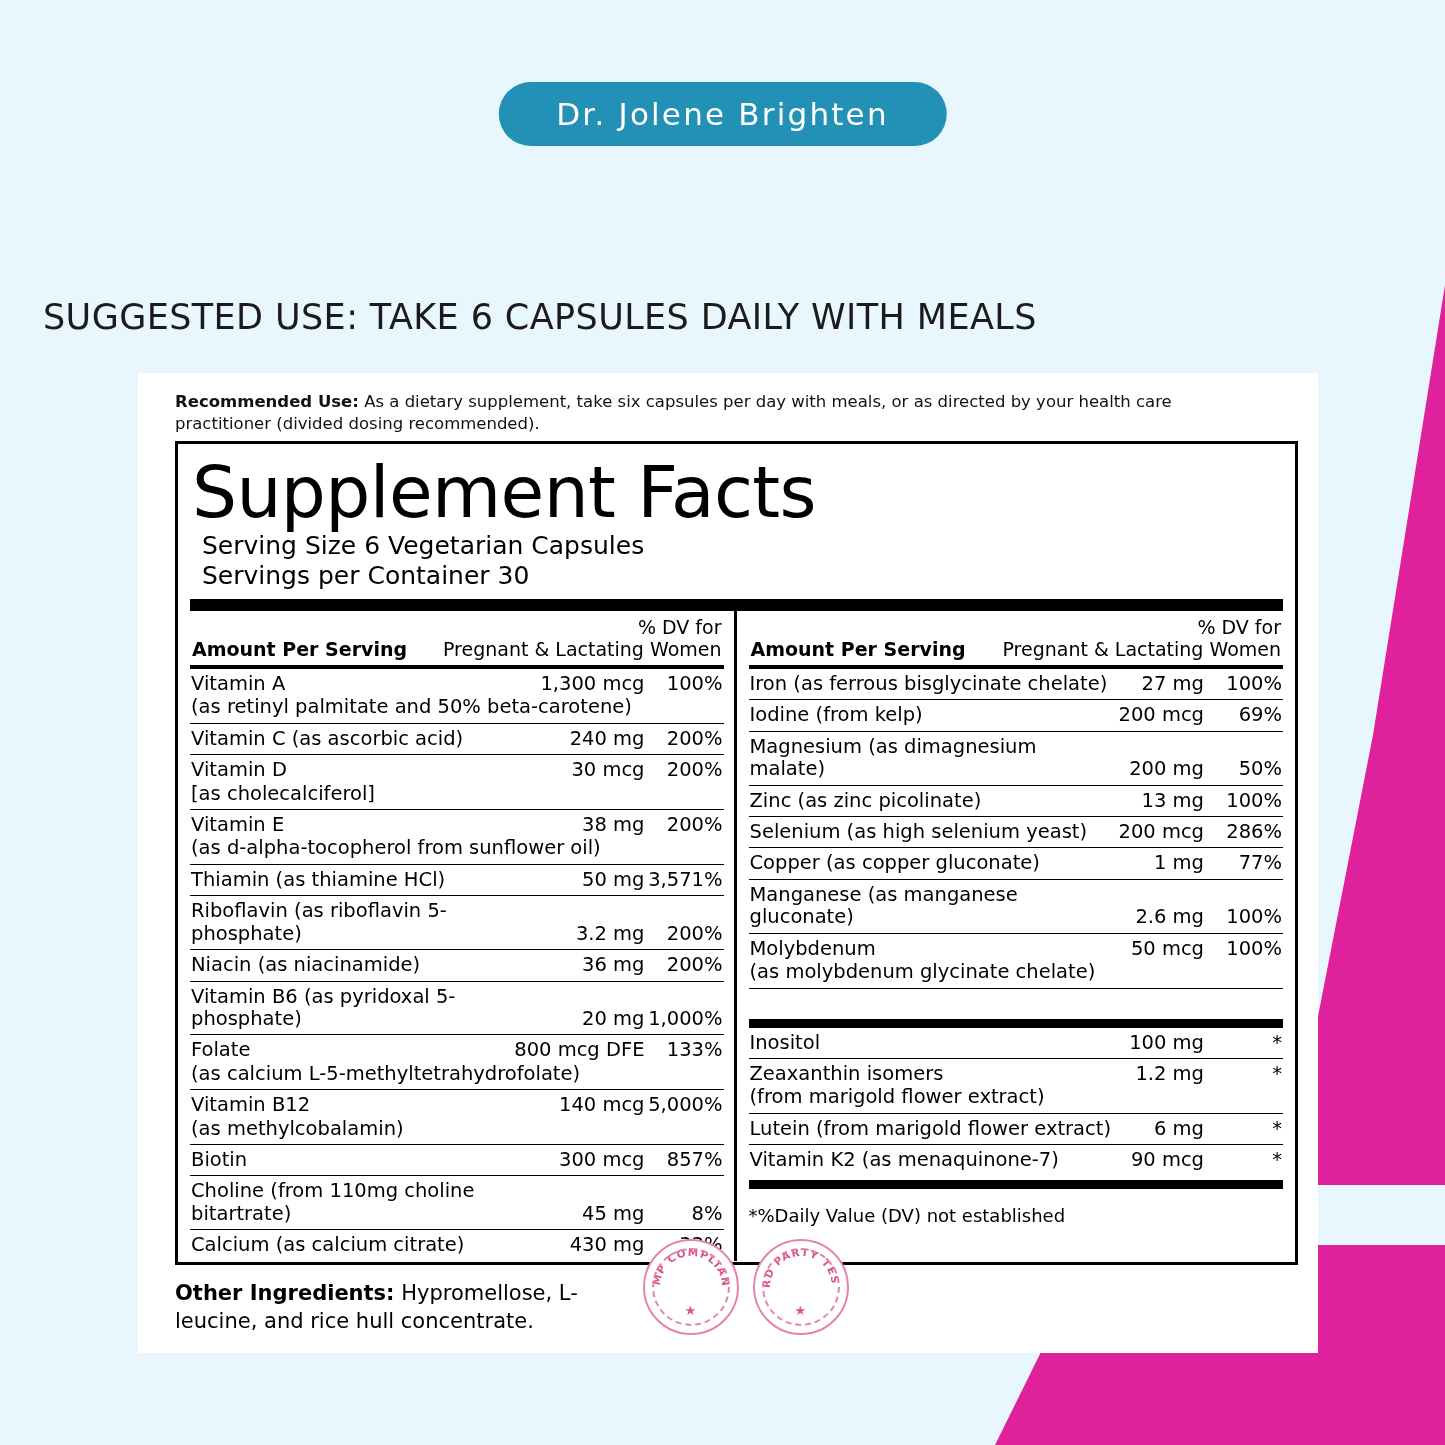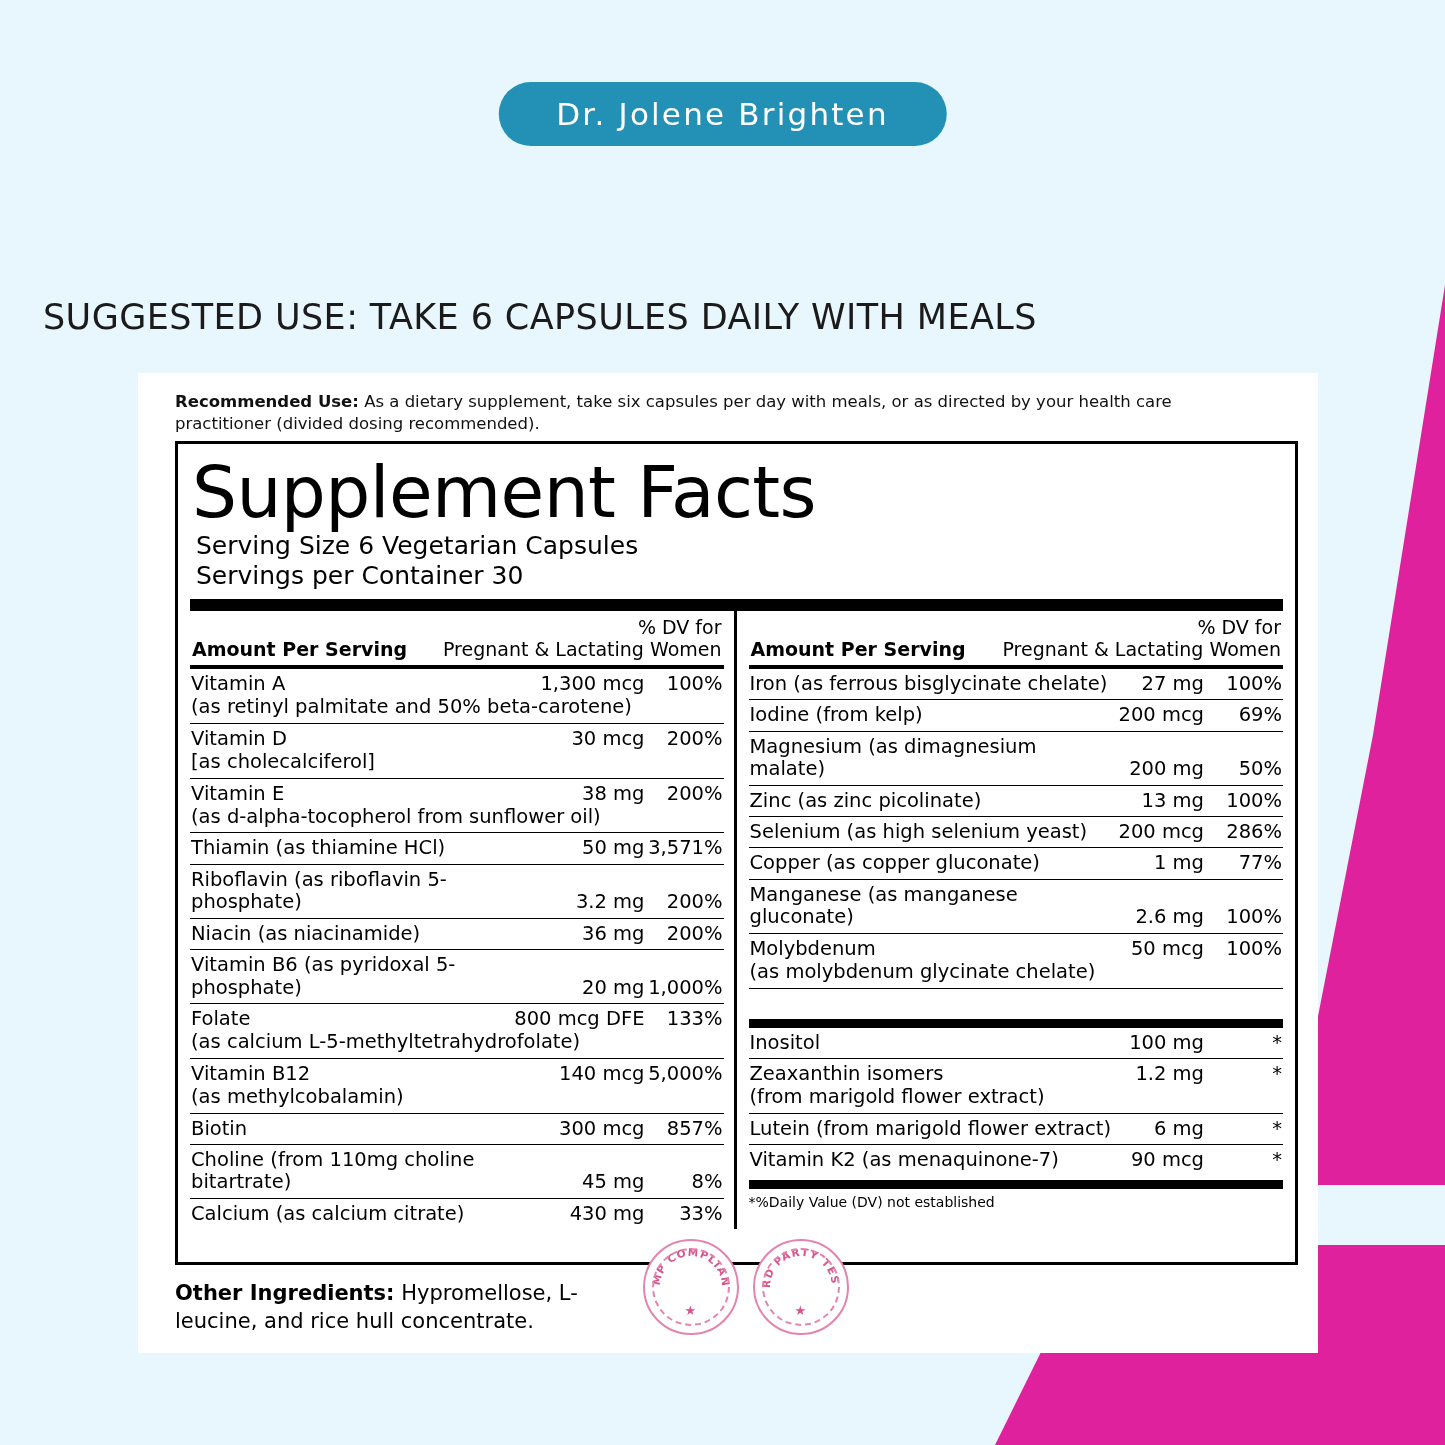--- a/index.html
+++ b/index.html
@@ -104,21 +104,21 @@
   .sf-title {
     font-size: 71px;
     font-weight: normal;
     letter-spacing: -0.6px;
     line-height: 1.04;
     margin: 4px 0 2px 2px;
   }
   .sf-sub {
     font-size: 25px;
     line-height: 1.2;
-    margin-left: 6px;
+    margin-left: 12px;
   }
   .rule-thick {
     border-top: 12px solid #000;
     margin: 8px 0 0 0;
   }
   .rule-mid {
     border-top: 4px solid #000;
     margin: 0;
   }
 
@@ -167,22 +167,22 @@
   td.dv  { text-align: right; white-space: nowrap; width: 76px; }
   td.name { }
   tr.last td { border-bottom: none; }
 
   .spacer-block { height: 26px; }
   .rule-thick-sm {
     border-top: 9px solid #000;
     margin: 4px 0 0 0;
   }
   .footnote {
-    font-size: 14px;
-    padding-top: 5px;
+    font-size: 18px;
+    padding-top: 16px;
   }
 
   
   .other {
     font-size: 21px;
     line-height: 1.35;
     margin: 14px 0 0 19px;
     max-width: 420px;
   }
 
@@ -250,20 +250,25 @@
         <div class="rule-mid"></div>
         <table class="nutr">
           <tbody id="left-body">
               <tr class="nob">
                 <td class="name">Vitamin A</td>
                 <td class="amt">1,300 mcg</td>
                 <td class="dv">100%</td>
               </tr>
               <tr class="sub">
                 <td colspan="3">(as retinyl palmitate and 50% beta-carotene)</td>
+              </tr>
+              <tr>
+                <td class="name">Vitamin C (as ascorbic acid)</td>
+                <td class="amt">240 mg</td>
+                <td class="dv">200%</td>
               </tr>
               <tr class="nob">
                 <td class="name">Vitamin D</td>
                 <td class="amt">30 mcg</td>
                 <td class="dv">200%</td>
               </tr>
               <tr class="sub">
                 <td colspan="3">[as cholecalciferol]</td>
               </tr>
               <tr class="nob">

